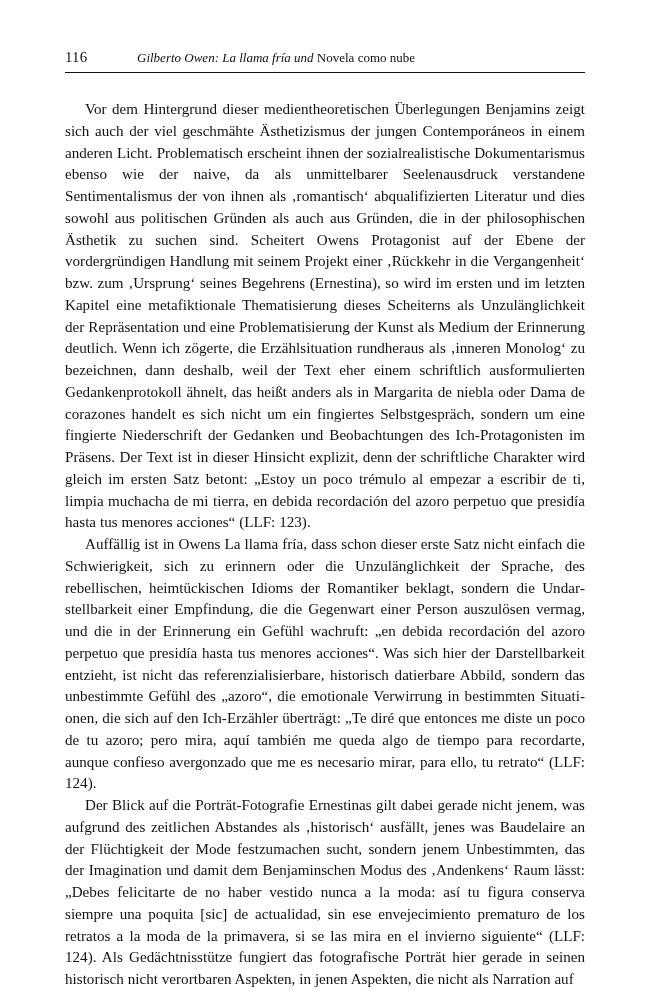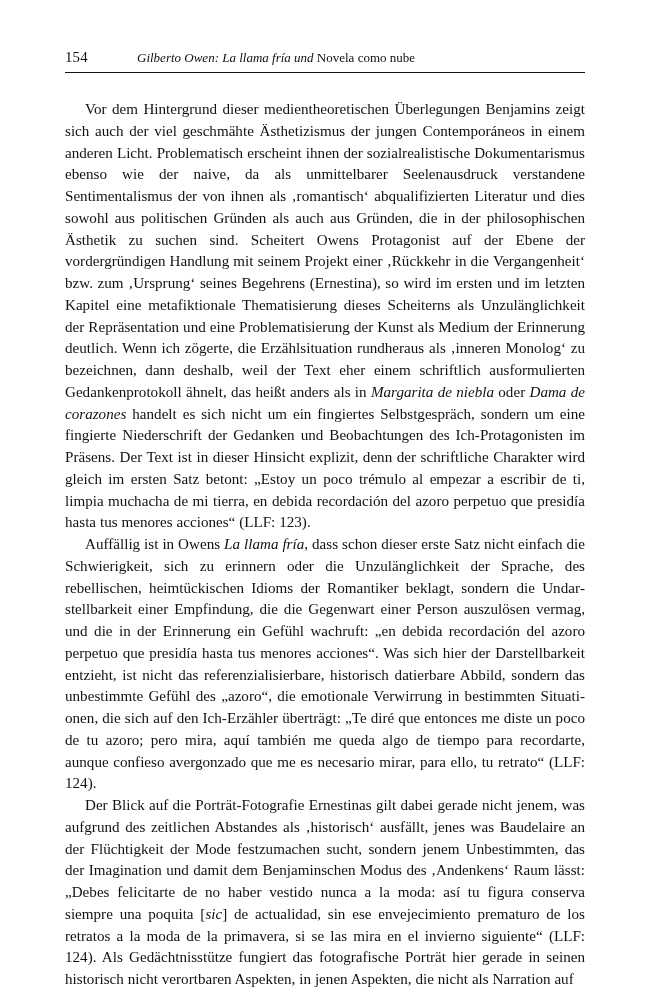--- a/index.html
+++ b/index.html
@@ -82,30 +82,29 @@
     line-height: 21.75px;
     letter-spacing: 0.01px;
     word-spacing: 0.1px;
     hyphens: manual;
     -webkit-hyphens: manual;
   }
   p.para + p.para {
     margin-top: 0;
   }
   .it {
-    font-style: italic;
   }
 </style>
 </head>
 <body>
 
 <div class="page">
 
   <div class="running-head">
-    <span class="folio">154</span>
+    <span class="folio">116</span>
     <span class="head-title">
       <span class="it">Gilberto Owen:</span><span> </span><span class="it">La llama fría</span><span> </span><span class="it">und</span><span> </span><span>Novela como nube</span>
     </span>
   </div>
 
   <div class="head-rule"></div>
 
   <div class="textblock">
     <p class="para"><span>Vor dem Hintergrund dieser medientheoretischen Überlegungen Benjamins zeigt sich auch der viel geschmähte Ästhetizismus der jungen Contemporáneos in einem anderen Licht. Problematisch erscheint ihnen der sozialrealistische Doku­mentarismus ebenso wie der naive, da als unmittelbarer Seelenausdruck verstandene Sentimentalismus der von ihnen als ‚romantisch‘ abqualifizierten Literatur und dies sowohl aus politischen Gründen als auch aus Gründen, die in der philosophischen Ästhetik zu suchen sind. Scheitert Owens Protagonist auf der Ebene der vordergründigen Handlung mit seinem Projekt einer ‚Rückkehr in die Vergangenheit‘ bzw. zum ‚Ursprung‘ seines Begehrens (Ernestina), so wird im ersten und im letzten Kapitel eine metafiktionale Thematisierung dieses Scheiterns als Unzulänglichkeit der Repräsentation und eine Problematisierung der Kunst als Medium der Erinnerung deutlich. Wenn ich zögerte, die Erzählsituation rundheraus als ‚inneren Monolog‘ zu bezeichnen, dann deshalb, weil der Text eher einem schriftlich ausformulierten Gedankenprotokoll ähnelt, das heißt anders als in </span><span class="it">Margarita de niebla</span><span> oder </span><span class="it">Dama de corazones</span><span> handelt es sich nicht um ein fingiertes Selbstgespräch, sondern um eine fingierte Niederschrift der Gedanken und Beobachtungen des Ich-Protagonisten im Präsens. Der Text ist in dieser Hinsicht explizit, denn der schriftliche Charakter wird gleich im ersten Satz betont: „Estoy un poco trémulo al empezar a escribir de ti, limpia muchacha de mi tierra, en debida recordación del azoro perpetuo que presidía hasta tus menores acciones“ (LLF: 123).</span></p>
     <p class="para"><span>Auffällig ist in Owens </span><span class="it">La llama fría</span><span>, dass schon dieser erste Satz nicht einfach die Schwierigkeit, sich zu erinnern oder die Unzulänglichkeit der Sprache, des rebellischen, heimtückischen Idioms der Romantiker beklagt, sondern die Undar­stellbarkeit einer Empfindung, die die Gegenwart einer Person auszulösen vermag, und die in der Erinnerung ein Gefühl wachruft: „en debida recordación del azoro perpetuo que presidía hasta tus menores acciones“. Was sich hier der Darstellbarkeit entzieht, ist nicht das referenzialisierbare, historisch datierbare Abbild, sondern das unbestimmte Gefühl des „azoro“, die emotionale Verwirrung in bestimmten Situati­onen, die sich auf den Ich-Erzähler überträgt: „Te diré que entonces me diste un poco de tu azoro; pero mira, aquí también me queda algo de tiempo para recordarte, aunque confieso avergonzado que me es necesario mirar, para ello, tu retrato“ (LLF: 124).</span></p>

